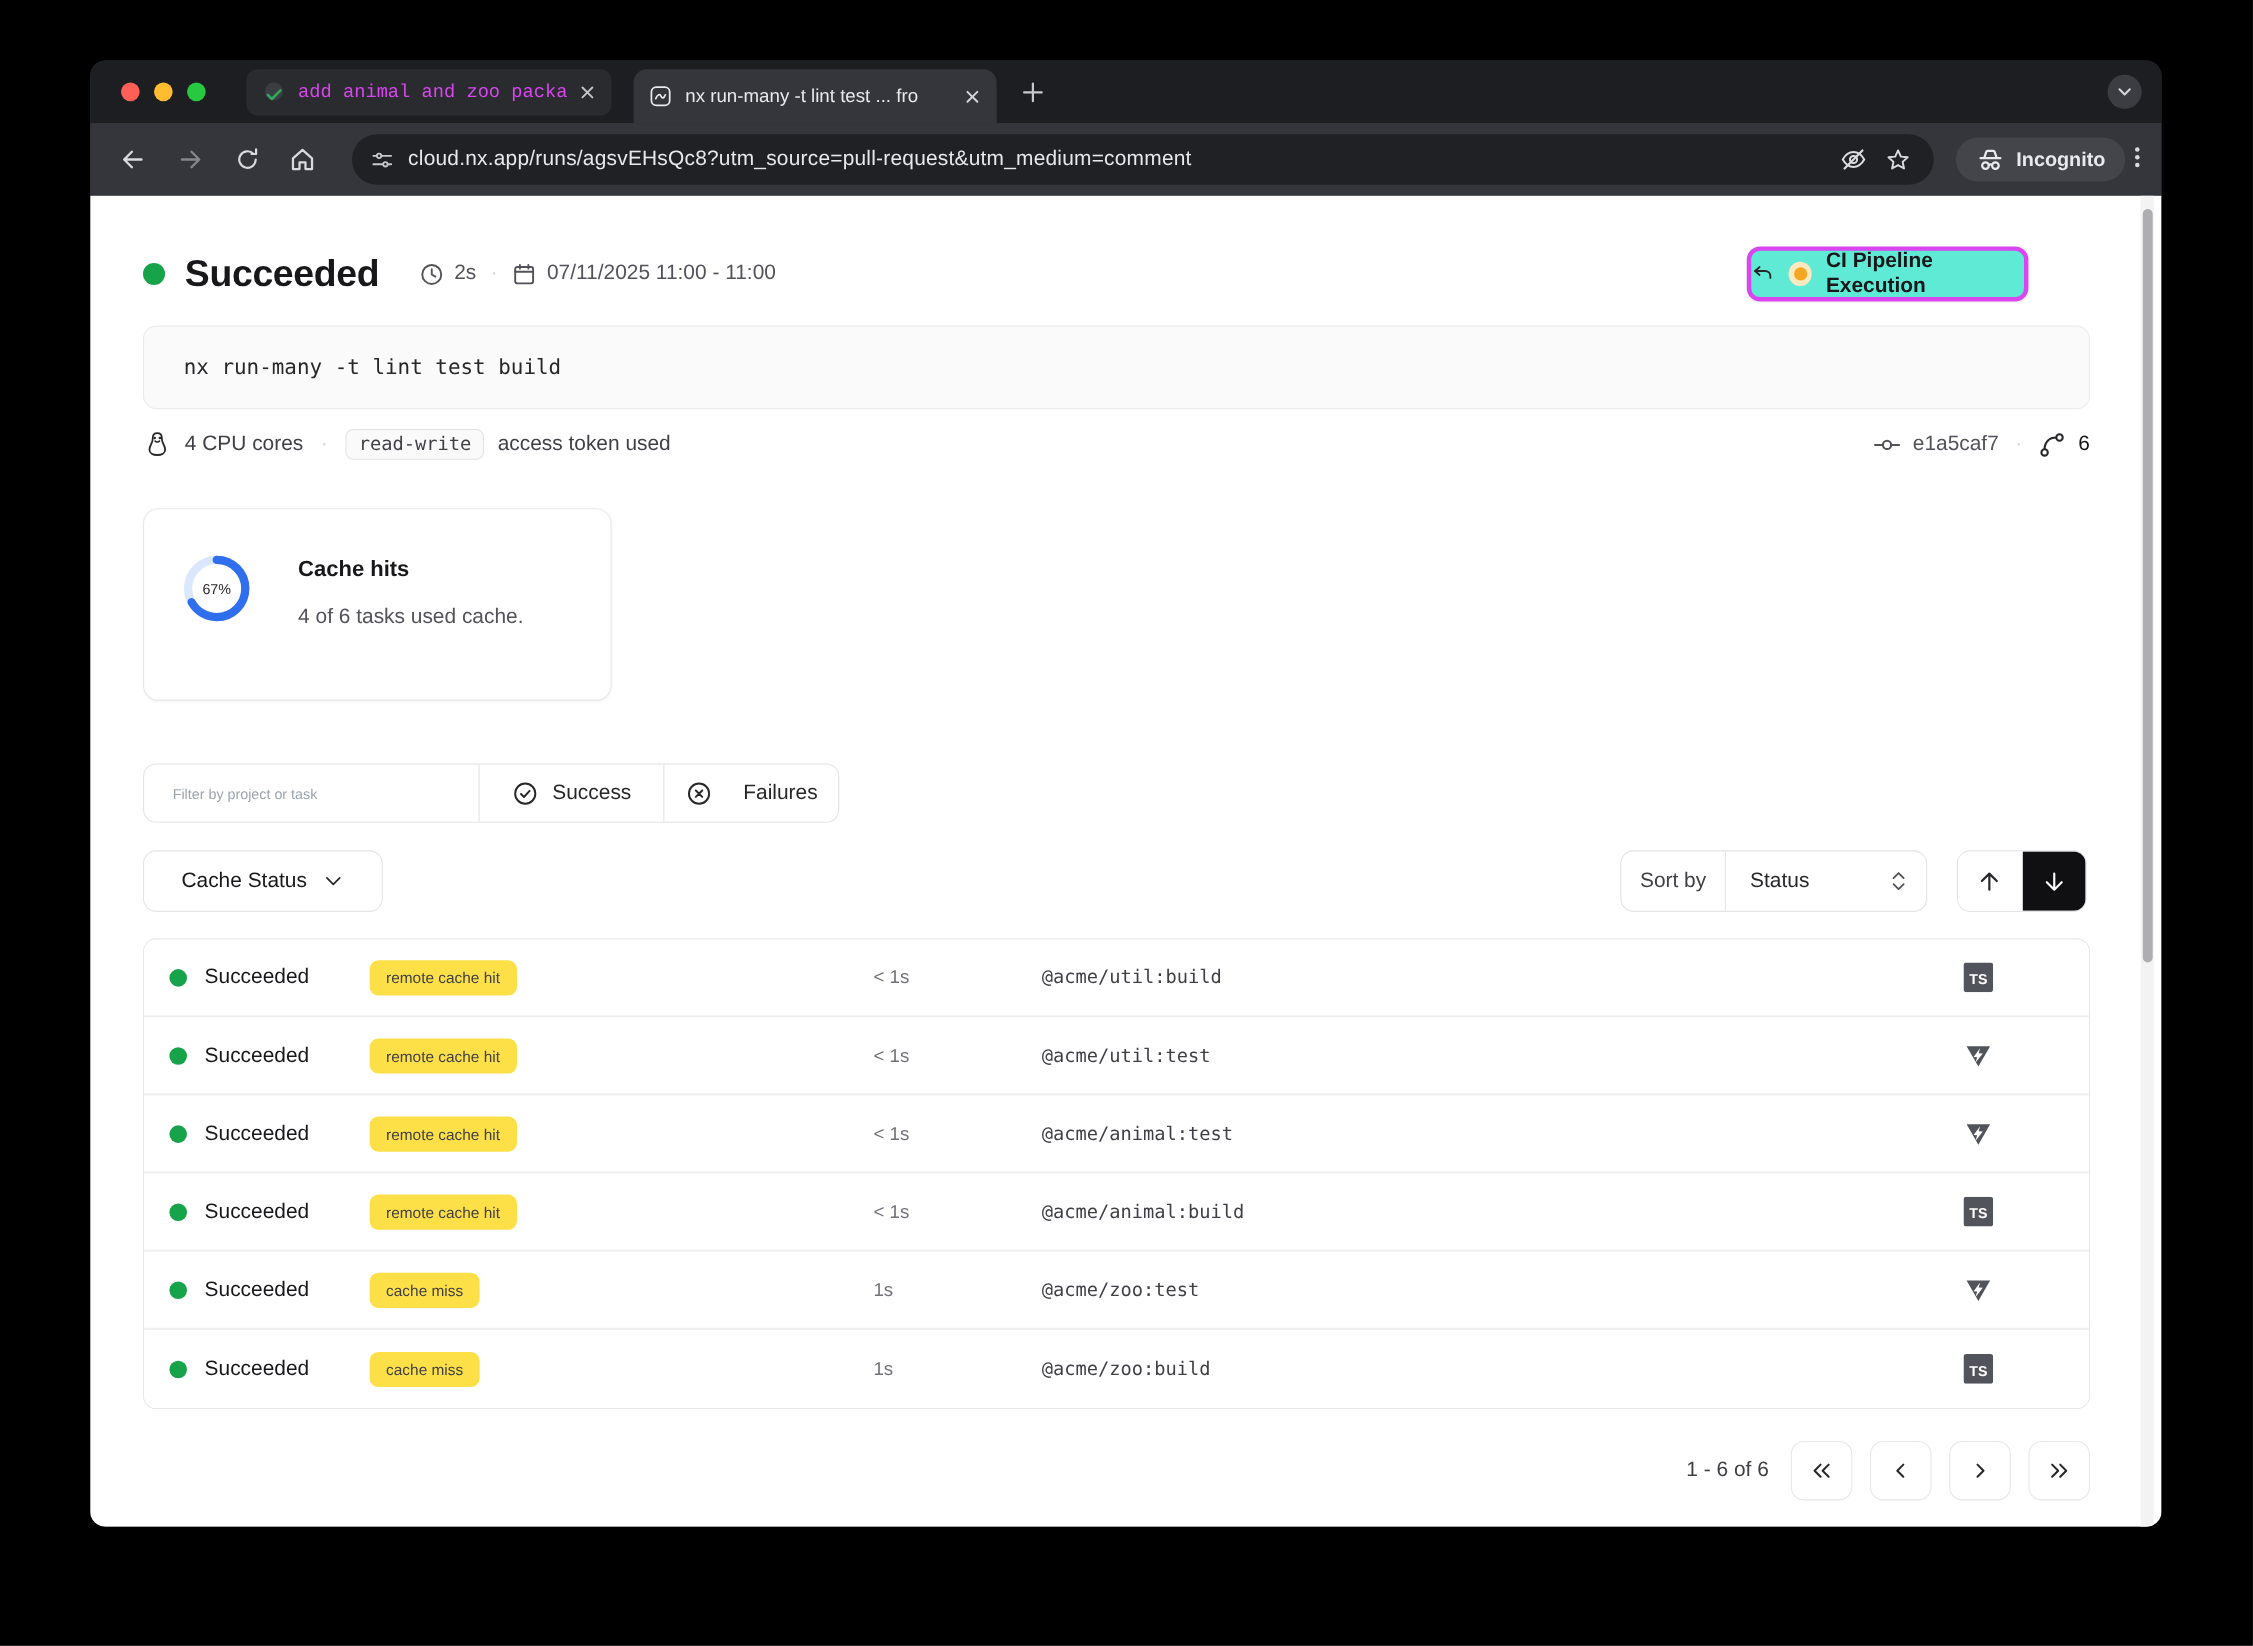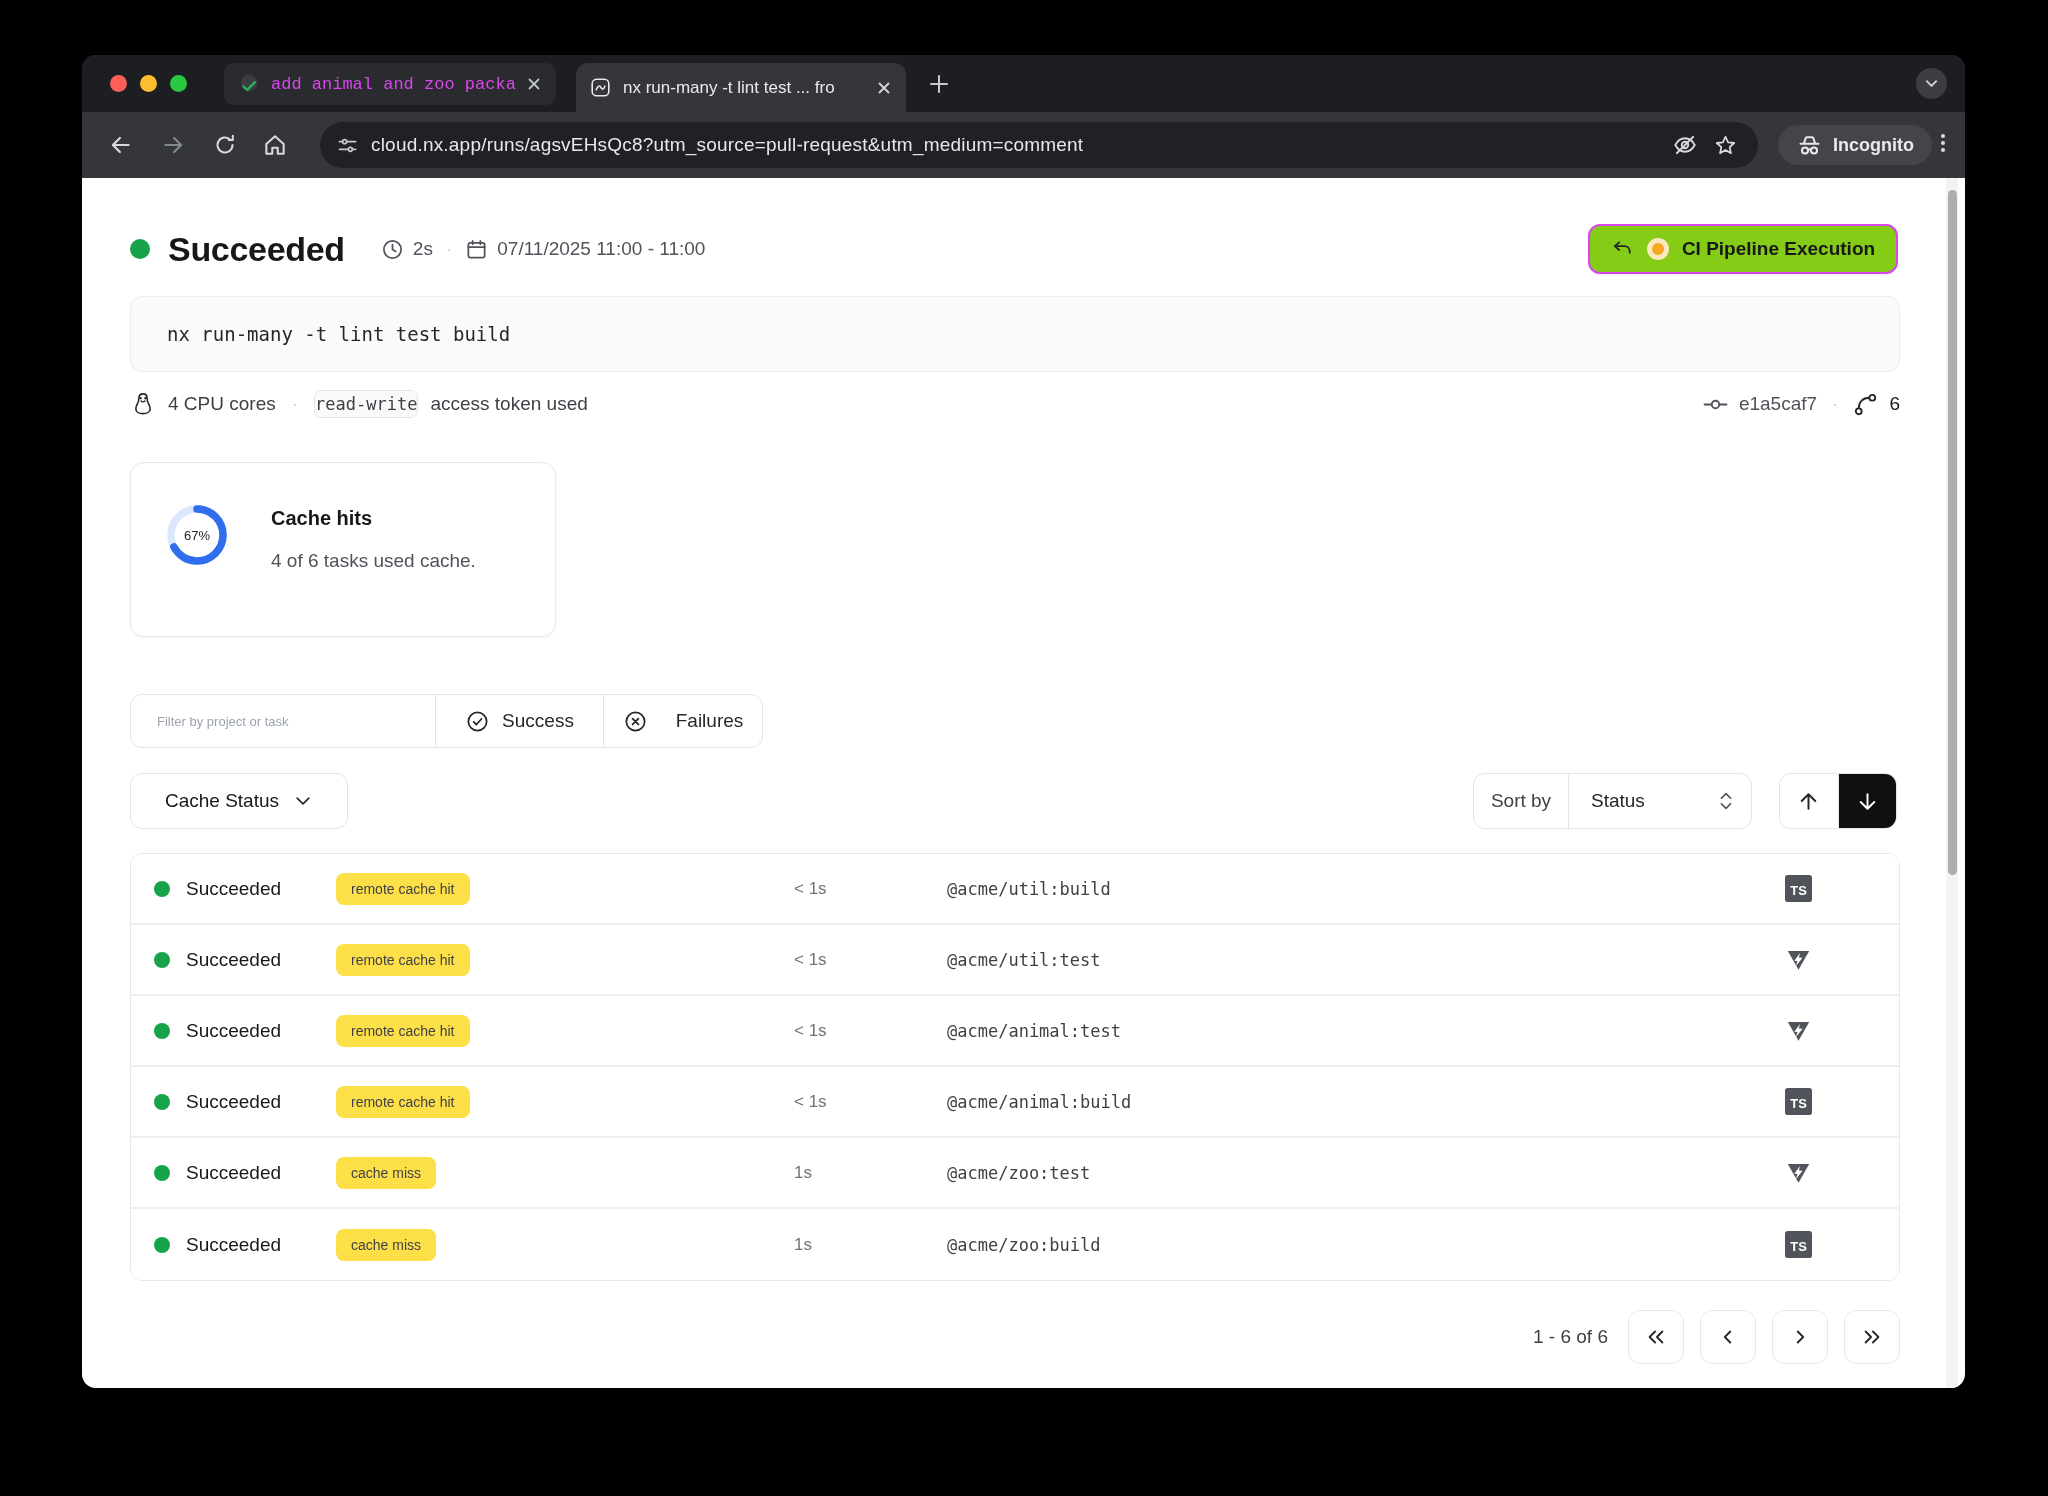--- a/index.html
+++ b/index.html
@@ -29,31 +29,31 @@
   .scroll-track { position:absolute; left:1864px; top:0; width:12px; height:1210px; background:#f3f3f4; }
   .scroll-thumb { position:absolute; left:1.5px; top:12px; width:9px; height:685px; border-radius:5px; background:#aeaeb2; }
 
   .h-row { position:absolute; left:48px; top:46px; height:50px; display:flex; align-items:center; }
   .status-dot-lg { width:20px; height:20px; border-radius:50%; margin-right:18px; }
   .h-title { font-size:34px; font-weight:700; color:#18181b; letter-spacing:-.3px; }
   .h-meta { display:flex; align-items:center; gap:9px; margin-left:36px; color:#52525b; font-size:19px; }
   .dotsep { color:#d4d4d8; font-size:19px; padding:0 4px; }
   .dotsep::before { content:"·"; }
 
-  .pill-btn { position:absolute; left:1506px; top:46px; width:310px; height:50px; border:2px solid #d946ef; border-radius:12px; background:#84cc16; box-shadow:0 1px 2px rgba(0,0,0,.05); display:flex; align-items:center; justify-content:center; gap:13px; }
+  .pill-btn { position:absolute; left:1506px; top:46px; width:256px; height:50px; border:4px solid #d946ef; border-radius:12px; background:#5eead4; box-shadow:0 1px 2px rgba(0,0,0,.05); display:flex; align-items:center; justify-content:center; gap:13px; }
   .pill-btn .lbl { font-size:19px; font-weight:700; color:#18181b; }
   .amber-dot { width:22px; height:22px; border-radius:50%; display:flex; align-items:center; justify-content:center; }
   .amber-dot i { width:12px; height:12px; border-radius:50%; display:block; }
 
   .cmdbox { position:absolute; left:48px; top:118px; width:1770px; height:76px; background:#fafafa; border:1px solid #ececef; border-radius:12px; display:flex; align-items:center; padding:0 36px; }
   .cmdbox code { font-family:"DejaVu Sans Mono",monospace; font-size:19px; color:#27272a; }
 
   .meta-line { position:absolute; left:48px; top:206px; width:1770px; height:40px; display:flex; align-items:center; }
   .meta-left { display:flex; align-items:center; gap:12px; font-size:19px; color:#3f3f46; }
-  .token-chip { font-family:"DejaVu Sans Mono",monospace; font-size:17px; color:#3f3f46; background:#fafafa; border:1px solid #e4e4e7; border-radius:7px; padding:3px 0; }
+  .token-chip { font-family:"DejaVu Sans Mono",monospace; font-size:17px; color:#3f3f46; background:#fafafa; border:1px solid #e4e4e7; border-radius:7px; padding:3px 11px; }
   .meta-right { margin-left:auto; display:flex; align-items:center; gap:11px; font-size:19px; color:#52525b; }
 
   .card { position:absolute; top:284px; width:426px; height:175px; background:#fff; border:1px solid #e8e8ea; border-radius:14px; box-shadow:0 1px 3px rgba(0,0,0,.05); }
   .card-title { font-size:20px; font-weight:700; color:#18181b; }
   .card-sub { font-size:19px; color:#52525b; line-height:40px; }
 
   .filterbar { position:absolute; left:48px; top:516px; width:633px; height:54px; border:1px solid #e4e4e7; border-radius:12px; background:#fff; display:flex; }
   .fseg { display:flex; align-items:center; }
   .fseg + .fseg { border-left:1px solid #e4e4e7; }
   .filterbar input { border:0; outline:0; width:276px; margin-left:26px; font-size:13px; color:#18181b; font-family:"Liberation Sans",sans-serif; background:transparent; }

